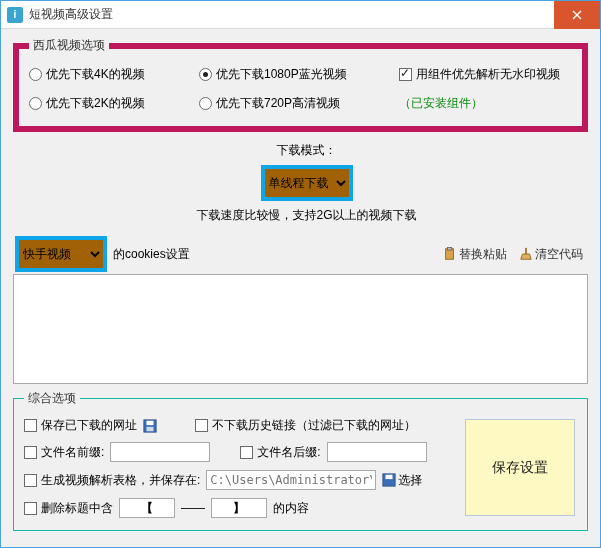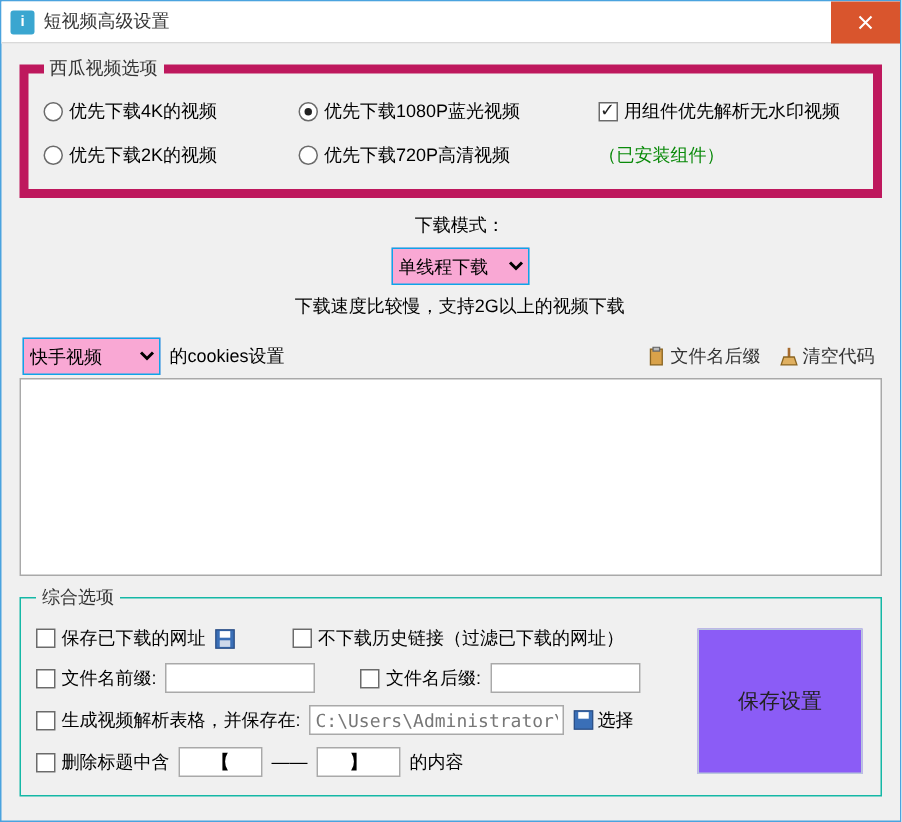--- a/index.html
+++ b/index.html
@@ -20,41 +20,41 @@
   .rcell.c1 { width: 170px; }
   .rcell.c2 { width: 200px; }
   .rcell.c3 { flex: 1; }
   .radio, .check { width: 13px; height: 13px; border: 1px solid #6b6b6b; border-radius: 50%; margin-right: 4px; position: relative; flex-shrink: 0; background:#fff;}
   .radio.sel::after { content:""; position:absolute; width:5px; height:5px; background:#222; border-radius:50%; top:3px; left:3px; }
   .check { border-radius: 0; }
   .check.sel::after { content:"✓"; position:absolute; top:-3px; left:0; font-size:12px; color:#222; }
   .green { color: #0a8a0a; }
 
   .mode-row { display:flex; align-items:center; font-size:12px; padding: 4px 4px 6px 16px; gap:6px;flex-direction:column; }
-  select.native, input.native { font-size:12px; border:1px solid #0ea5e9; background:#f9a8d4; height:25px; }
+  select.native, input.native { font-size:12px; border:4px solid #0ea5e9; background:#a16207; height:36px; }
   select.native { width: 92px; }
 
   .cookies-top { display:flex; align-items:center; font-size:12px; padding: 6px 2px 2px 2px; gap:6px; }
   .spacer { flex:1; }
   .toolbtn { display:flex; align-items:center; gap:2px; font-size:12px; color:#333; cursor:pointer; padding: 0 3px; }
   .toolbtn svg { width:14px; height:14px; }
   textarea.cookies { width:100%; flex:1; resize:none; border:1px solid #a9a9a9; background:#fff; font-size:12px; }
 
   .mid { flex:1; display:flex; flex-direction:column; margin-bottom:6px;}
 
   .opt-row { display:flex; align-items:center; padding: 4px 0; gap:6px; font-size:12px; }
   .check-label { display:flex; align-items:center; }
   input.txt { border:1px solid #a9a9a9; height:20px; background:#fff; font-size:12px; padding:0 3px;}
   .w100 { width:100px; }
   .w60 { width:56px; }
   .wpath { width:170px; font-family: Consolas, monospace; font-size:12px; color:#777; }
 
   .bottom-wrap { display:flex; gap:20px; align-items:stretch; }
   .opts-left { flex:1; }
-  .save-btn { width:110px; background:#8b5cf6; border:1px solid #b9c7dc; display:flex; align-items:center; justify-content:center; font-size:14px; color:#222; cursor:pointer; margin: 6px 2px; }
+  .save-btn { width:110px; background:#fef9c3; border:1px solid #b9c7dc; display:flex; align-items:center; justify-content:center; font-size:14px; color:#222; cursor:pointer; margin: 6px 2px; }
   .disk-icon { width:14px; height:14px; display:inline-block; vertical-align:middle; }
   .sel-label { display:flex; align-items:center; gap:2px; cursor:pointer; }
 </style>
 </head>
 <body>
 
 <div class="window">
   <div class="titlebar">
     <div class="icon">i</div>
     <div class="title">短视频高级设置</div>
@@ -109,21 +109,21 @@
         <select class="native">
           <option>快手视频</option>
         </select>
         <span>的cookies设置</span>
         <span class="spacer"></span>
         <span class="toolbtn">
           <svg viewBox="0 0 16 16">
               <rect x="3" y="2" width="9" height="12" fill="#d9a24a" stroke="#8a6420"></rect>
               <rect x="5" y="0.5" width="5" height="3" fill="#bbb" stroke="#666"></rect>
             </svg>
-          <span>文件名后缀</span>
+          <span>替换粘贴</span>
         </span>
         <span class="toolbtn">
           <svg viewBox="0 0 16 16">
               <rect x="7" y="1" width="2" height="7" fill="#a66b2e"></rect>
               <path d="M4 8 h8 l2 6 h-12 z" fill="#e0b060" stroke="#8a6420"></path>
             </svg>
           <span>清空代码</span>
         </span>
       </div>
       <textarea class="cookies" style=""></textarea>

